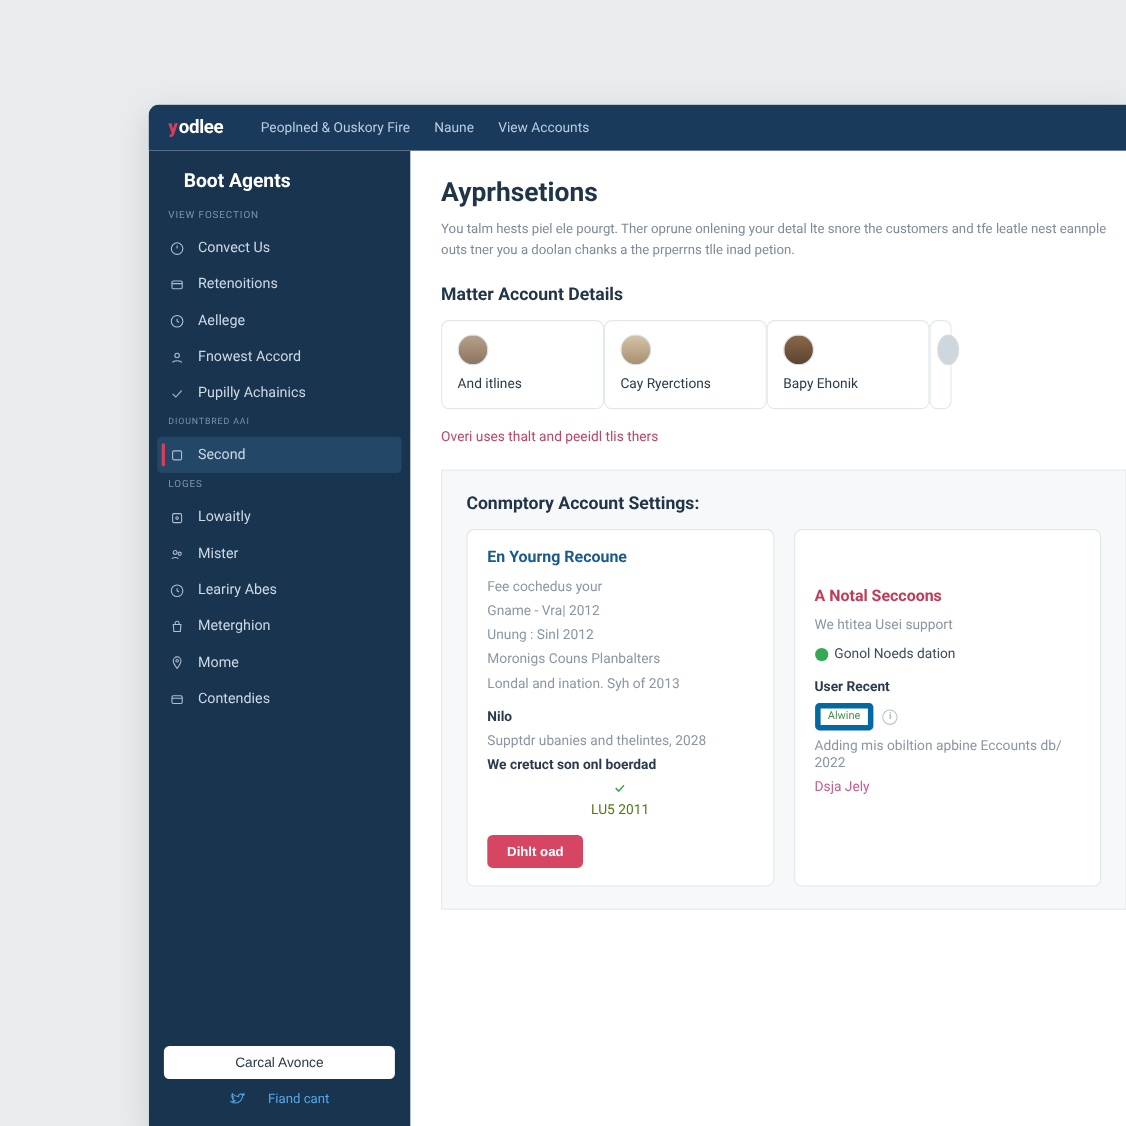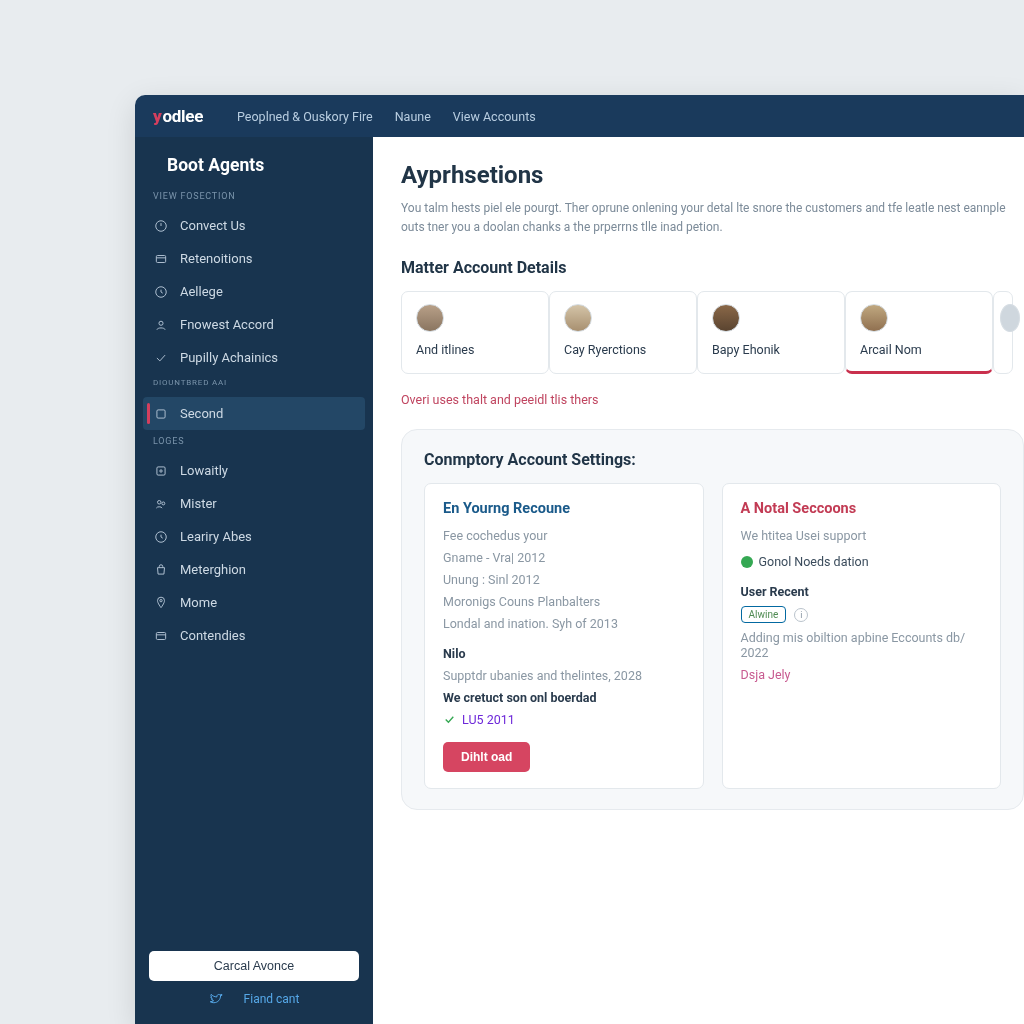--- a/index.html
+++ b/index.html
@@ -139,47 +139,47 @@
   width:28px; height:28px; border-radius:50%;
   background:#cfd7de; display:inline-block;
   border:1px solid #d6dde3;
 }
 .person-name { font-size:12.5px; color:#2a3b4d; }
 .helper-link { color:#c04560; font-size:12.5px; margin-top:18px; display:block;}
 .settings-block {
   margin-top: 22px;
   background:#f6f8fa;
   border:1px solid #e6eaee;
-  border-radius:16px;
+  border-radius:0;
   padding: 20px 22px;
 }
 .settings-h { font-size:16px; font-weight:700; color:#213547; margin-bottom:14px;}
 .panels { display:flex; gap:18px; }
 .panel {
   background:#fff; border:1px solid #e3e8ec; border-radius:7px;
   padding:16px 18px; flex:1;
   font-size:12.5px; color:#4d5d6c;
   display:flex; flex-direction:column; gap:7px;
 }
 .panel-h { font-size:14.5px; font-weight:700; margin-bottom:4px;}
 .panel-h.blue { color:#1a5a8a; }
-.panel-h.red { color:#c23b54; }
+.panel-h.red { color:#c23b54;margin-top:35px; }
 .muted { color:#8a97a3; }
 .bold { font-weight:700; color:#2a3b4d; }
-.check-line { display:flex; gap:6px; align-items:center; color:#6d28d9;}
+.check-line { display:flex; gap:6px; align-items:center; color:#4d7c0f;flex-direction:column;}
 .check-line svg { width:13px; height:13px; }
 .primary-btn {
   margin-top:8px; align-self:flex-start;
   background:#d64561; color:#fff; border:none; border-radius:5px;
   padding:8px 18px; font-size:12px; font-weight:600; cursor:pointer;
 }
 .status-dot { display:inline-flex; gap:6px; align-items:center; color:#3b4c5c;}
 .status-dot .dot{ width:12px;height:12px;border-radius:50%; background:#35a853; display:inline-block;}
 .tag-row{ display:flex; gap:8px; align-items:center;}
-.mini-tag{ border:1px solid #0369a1; color:#4f8b52; font-size:10px; padding:2px 7px; border-radius:4px;}
+.mini-tag{ border:5px solid #0369a1; color:#4f8b52; font-size:10px; padding:2px 7px; border-radius:4px;}
 .info-ico{ width:14px;height:14px; border:1px solid #bac3cc; border-radius:50%; display:inline-flex;align-items:center;justify-content:center; font-size:9px; color:#8a97a3;}
 .link-pink{ color:#c85b90; }
 </style>
 </head>
 <body>
 
 <div class="app-window">
   <div class="topbar">
     <div class="brand">
         <span class="y">y</span>
@@ -334,24 +334,20 @@
           <span class="avatar" style="background:linear-gradient(#b8a088,#8a7560)"></span>
           <span class="person-name">And itlines</span>
         </div>
         <div class="person-card">
           <span class="avatar" style="background:linear-gradient(#d4c4a8,#a89070)"></span>
           <span class="person-name">Cay Ryerctions</span>
         </div>
         <div class="person-card">
           <span class="avatar" style="background:linear-gradient(#8a6848,#5a4430)"></span>
           <span class="person-name">Bapy Ehonik</span>
-        </div>
-        <div class="person-card active">
-          <span class="avatar" style="background:linear-gradient(#c0a880,#907050)"></span>
-          <span class="person-name">Arcail Nom</span>
         </div>
         <div class="person-card" style="width:20px; padding:12px 6px">
           <span class="avatar" style="width:20px"></span>
         </div>
       </div>
       <span class="helper-link">Overi uses thalt and peeidl tlis thers</span>
 
       <div class="settings-block">
         <h3 class="settings-h">Conmptory Account Settings:</h3>
         <div class="panels">

